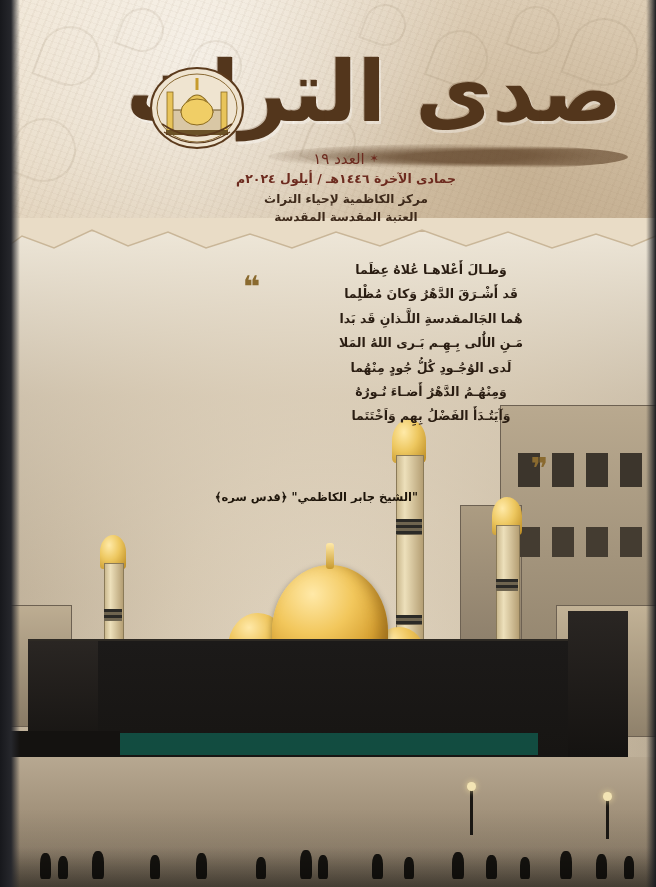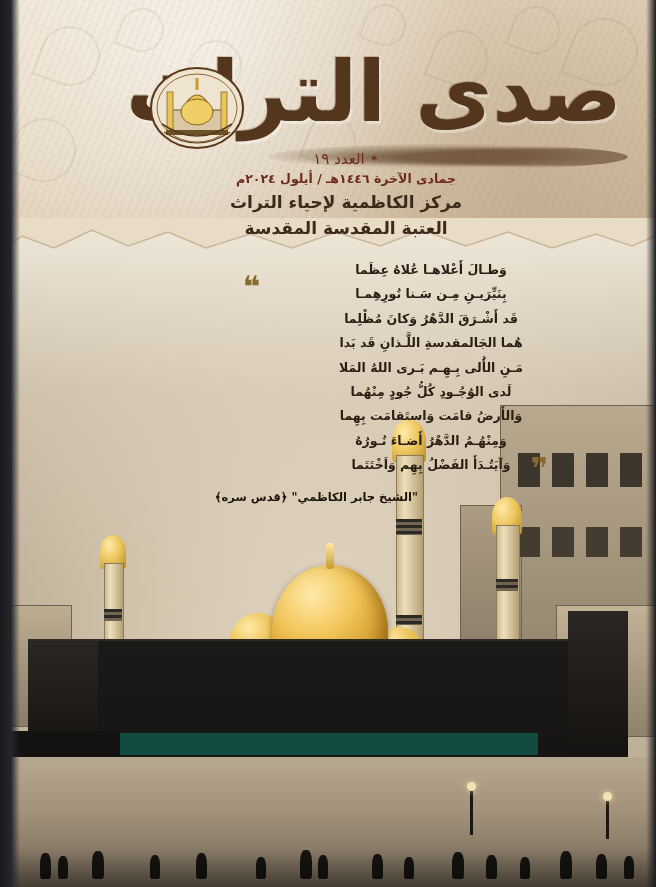--- a/index.html
+++ b/index.html
@@ -129,21 +129,21 @@
     margin-bottom: 3px;
   }
   .issue-no .star { color: #6d2b1f; font-size: 11px; vertical-align: 2px; }
   .issue-date {
     font-size: 12.5px;
     font-weight: 700;
     color: #6d2b1f;
     margin-bottom: 4px;
   }
   .issuer {
-    font-size: 17px;
+    font-size: 12px;
     font-weight: 700;
     color: #3e2a1b;
     line-height: 1.5;
   }
 
   
   .torn {
     position: absolute;
     left: 0;
     top: 218px;
@@ -467,26 +467,24 @@
 
     <div class="lamp" style="left:470px; bottom:52px; height:46px;"></div>
     <div class="lamp" style="left:606px; bottom:48px; height:40px;"></div>
 
     <div class="bottom-fade"></div>
   </div>
 
   <div class="poem-panel">
     <div class="quote-open">❝</div>
     <div class="poem-line">وَطـالَ أَعْلاهـا عُلاهُ عِظَما</div>
-    <div class="poem-line">بِنَيِّرَيـنِ مِـن سَـنا نُورِهِمـا</div>
     <div class="poem-line">قَد أَشْـرَقَ الدَّهْرُ وَكانَ مُظْلِما</div>
     <div class="poem-line">هُما الجَالمقدسةِ اللَّـذانِ قَد بَدا</div>
     <div class="poem-line">مَـنِ الأُلى بِـهِـم بَـرى اللهُ المَلا</div>
     <div class="poem-line">لَدى الوُجُـودِ كُلُّ جُودٍ مِنْهُما</div>
-    <div class="poem-line">وَالأَرضُ قامَت وَاستَقامَت بِهِما</div>
     <div class="poem-line">وَمِنْهُـمُ الدَّهْرُ أَضـاءَ نُـورُهُ</div>
     <div class="poem-line">وَآيَتُـدَأَ الفَضْلُ بِهِم وَاَخْتَتَما</div>
     <div class="quote-close">❞</div>
     <div class="poet">"الشيخ جابر الكاظمي" ﴿قدس سره﴾</div>
   </div>
 
   <div class="spine"></div>
   <div class="right-edge"></div>
 </div>
 

